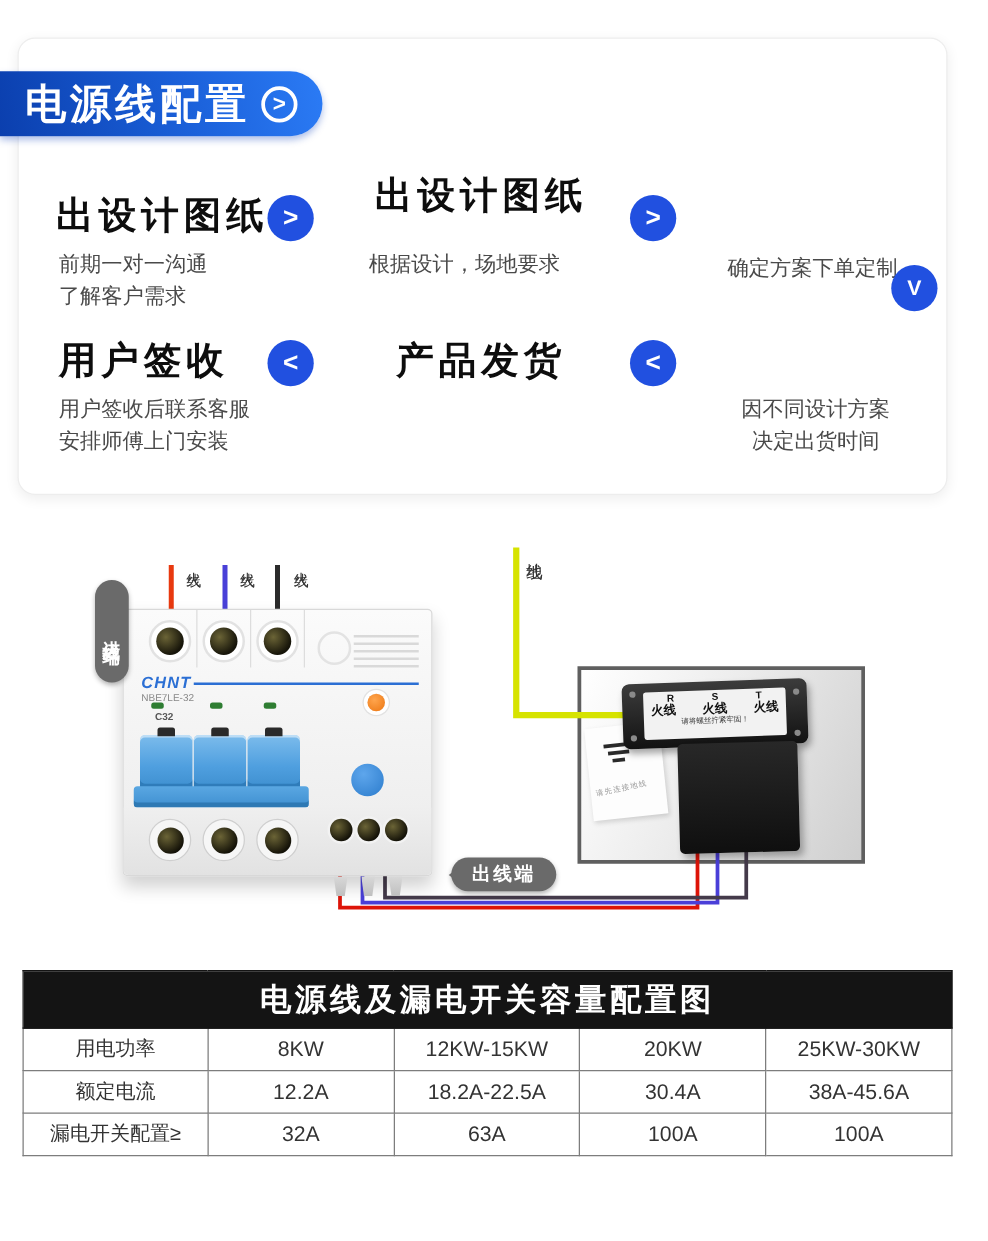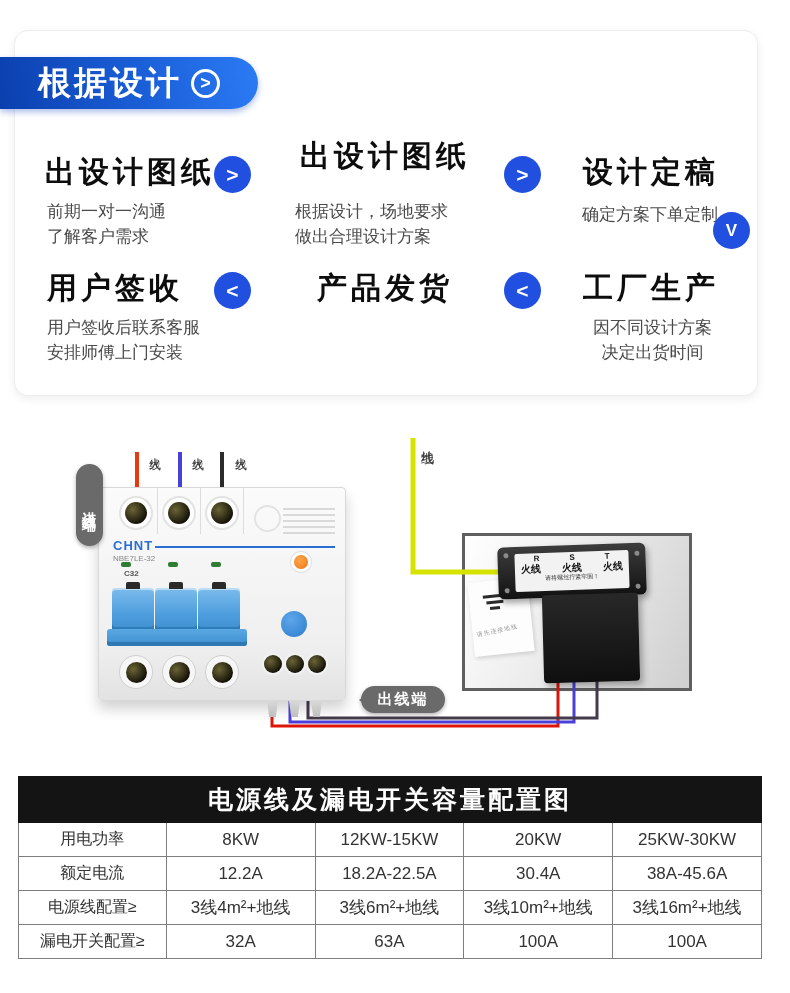--- a/index.html
+++ b/index.html
@@ -50,21 +50,21 @@
   .b-sep { position:absolute; top:0; width:1px; height:46px; background:#ddd; }
   .pole-hole { position:absolute; top:8px; width:34px; height:34px; border-radius:50%;
                background:#fff; border:2px solid #e2e2e2;
                display:flex; align-items:center; justify-content:center; }
   .pole-screw { width:22px; height:22px; border-radius:50%;
                 background:radial-gradient(circle at 35% 35%,#6b6436,#17150a 70%); }
   .mod-circle { position:absolute; left:155px; top:17px; width:27px; height:27px;
                 border-radius:50%; border:2px solid #e3e3e3; }
   .vent { position:absolute; left:184px; height:2px; width:52px; background:#d9d9d9; }
   .brand { position:absolute; left:14px; top:50px; color:#2b6fd4; font-size:13px;
-           font-weight:bold; letter-spacing:1px; }
+           font-weight:bold; font-style:italic; letter-spacing:1px; }
   .brand-rule { position:absolute; left:56px; top:58px; right:10px; height:2px; background:#2b6fd4; }
   .model { position:absolute; left:14px; top:66px; font-size:8px; color:#888; }
   .led { position:absolute; top:74px; width:10px; height:5px; border-radius:2px; background:#2e7d32; }
   .rating { position:absolute; left:25px; top:81px; font-size:8px; color:#555; font-weight:bold; }
   .switch { position:absolute; top:100px; width:42px; height:46px; border-radius:4px;
             background:linear-gradient(180deg,#7cbcec 0%,#4f9fdf 55%,#3b8ccc 100%);
             box-shadow:inset 0 -7px 0 #2f7cba, inset 0 2px 0 rgba(255,255,255,.5); }
   .switch::before { content:""; position:absolute; left:14px; top:-6px; width:14px; height:7px;
                     background:#2a2a2a; border-radius:2px 2px 0 0; }
   .crossbar { position:absolute; left:8px; top:141px; width:140px; height:17px; border-radius:3px;
@@ -125,55 +125,52 @@
   .spec .rowlabel { font-size:16px; }
 </style>
 </head>
 <body>
 
 <div class="page">
 
   <div class="card"></div>
 
   <div class="ribbon">
-    <span class="ribbon-title">根据设计</span>
+    <span class="ribbon-title">电源线配置</span>
     <span class="ribbon-icon">&gt;</span>
   </div>
 
   <div class="step-title" style="left:45px; top:152px;">出设计图纸</div>
   <div class="step-desc" style="left:47px; top:199px;">
     <div>前期一对一沟通</div>
     <div>了解客户需求</div>
   </div>
   <div class="flow-circle" style="left:214px; top:156px;">&gt;</div>
 
   <div class="step-title" style="left:300px; top:136px;">出设计图纸</div>
   <div class="step-desc" style="left:295px; top:199px;">
     <div>根据设计，场地要求</div>
-    <div>做出合理设计方案</div>
   </div>
   <div class="flow-circle" style="left:504px; top:156px;">&gt;</div>
 
-  <div class="step-title" style="left:583px; top:152px;">设计定稿</div>
   <div class="step-desc centered" style="left:565px; top:202px; width:170px;">
     <div>确定方案下单定制</div>
   </div>
   <div class="flow-circle small-glyph" style="left:713px; top:212px;">V</div>
 
   <div class="step-title" style="left:47px; top:268px;">用户签收</div>
   <div class="step-desc" style="left:47px; top:315px;">
     <div>用户签收后联系客服</div>
     <div>安排师傅上门安装</div>
   </div>
   <div class="flow-circle" style="left:214px; top:272px;">&lt;</div>
 
   <div class="step-title" style="left:317px; top:268px;">产品发货</div>
   <div class="flow-circle" style="left:504px; top:272px;">&lt;</div>
 
-  <div class="step-title" style="left:583px; top:268px;">工厂生产</div>
   <div class="step-desc centered" style="left:560px; top:315px; width:185px;">
     <div>因不同设计方案</div>
     <div>决定出货时间</div>
   </div>
 
   <div class="diagram">
 
     <div class="panel">
       <div class="panel-sheet">
         <div class="gnd-bar" style="top:14px; width:24px;"></div>
@@ -301,27 +298,20 @@
       <td>25KW-30KW</td>
     </tr>
     <tr>
       <td class="rowlabel">额定电流</td>
       <td>12.2A</td>
       <td>18.2A-22.5A</td>
       <td>30.4A</td>
       <td>38A-45.6A</td>
     </tr>
     <tr>
-      <td class="rowlabel">电源线配置≥</td>
-      <td>3线4m²+地线</td>
-      <td>3线6m²+地线</td>
-      <td>3线10m²+地线</td>
-      <td>3线16m²+地线</td>
-    </tr>
-    <tr>
       <td class="rowlabel">漏电开关配置≥</td>
       <td>32A</td>
       <td>63A</td>
       <td>100A</td>
       <td>100A</td>
     </tr>
   </tbody>
     </table>
 
 </div>

